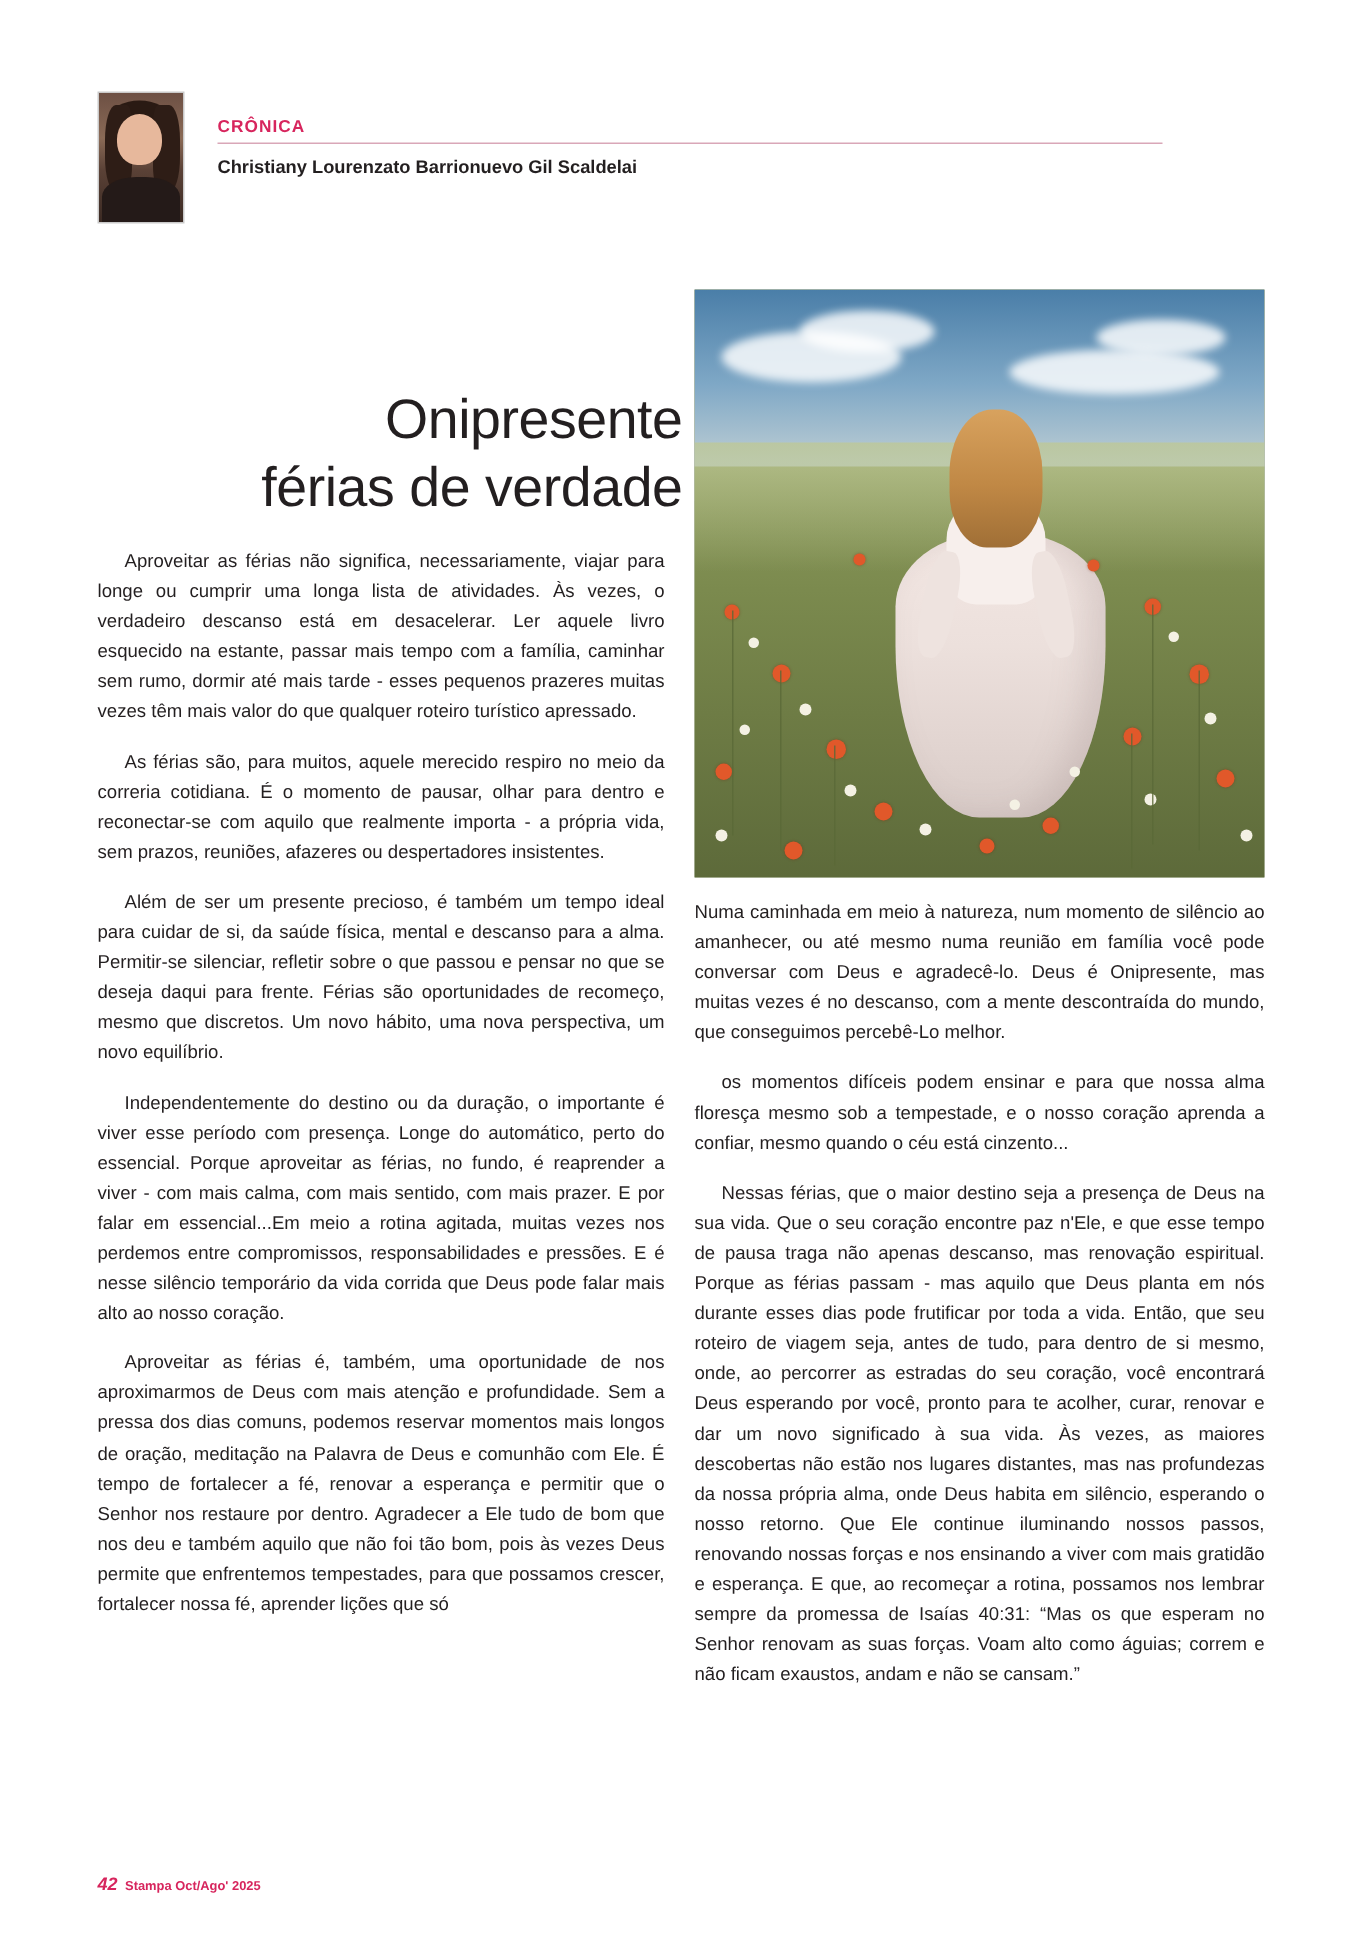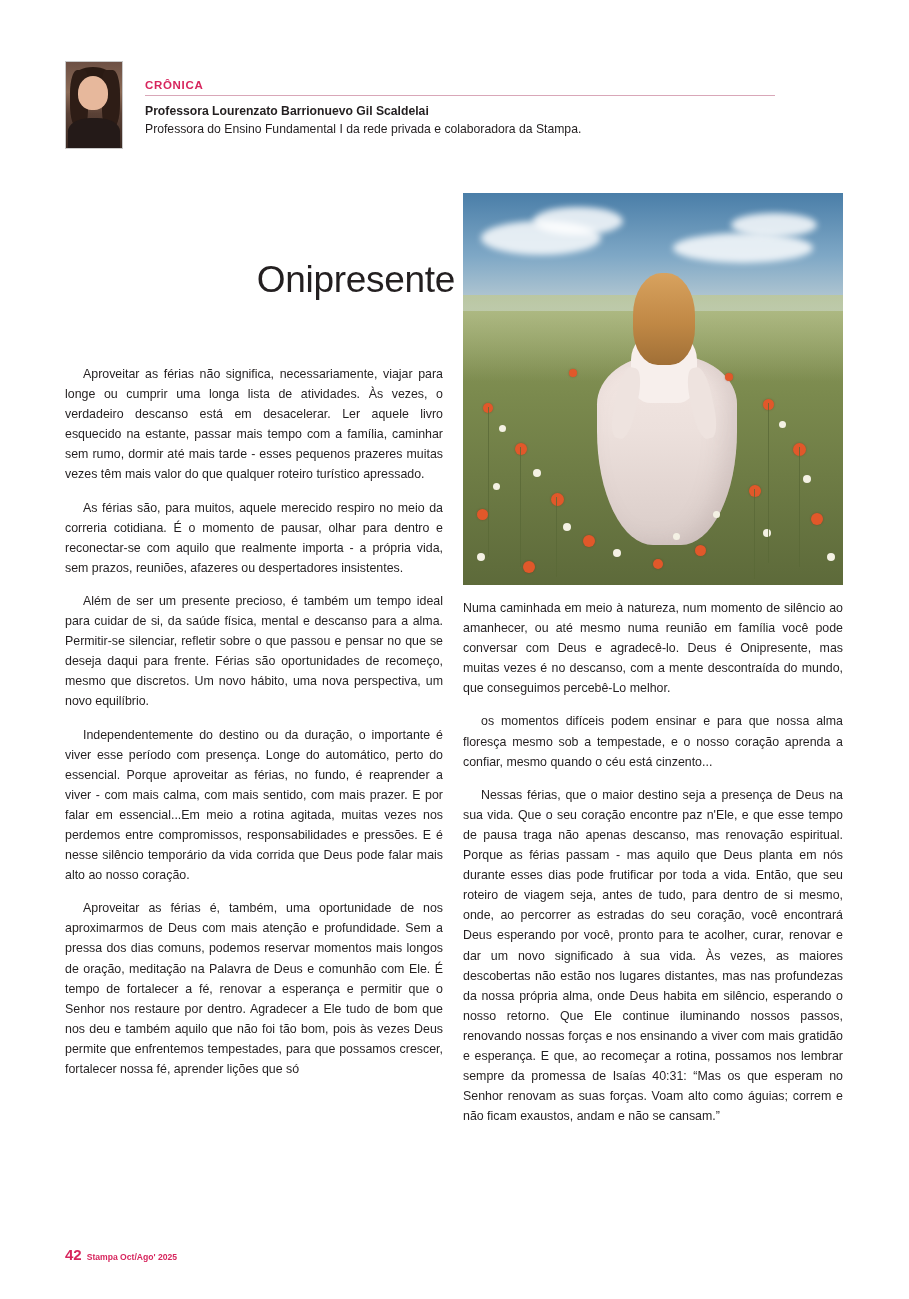--- a/index.html
+++ b/index.html
@@ -254,22 +254,23 @@
   .footer {
     position: absolute;
     left: 65px;
     bottom: 36px;
     display: flex;
     align-items: baseline;
     gap: 5px;
   }
   .page-num {
     color: #d7255d;
-    font-size: 15px;
+    font-size: 12px;
     font-weight: bold;
+    font-style: italic;
   }
   .footer-text {
     color: #d7255d;
     font-size: 8.6px;
     font-weight: bold;
   }
 </style>
 </head>
 <body>
 
@@ -278,27 +279,27 @@
   <div class="byline">
     <div class="author-photo">
       <div class="hair-top"></div>
       <div class="hair-l"></div>
       <div class="hair-r"></div>
       <div class="face"></div>
       <div class="body"></div>
     </div>
     <div class="byline-text">
       <span class="kicker">CRÔNICA</span>
-      <div class="author-name">Professora Lourenzato Barrionuevo Gil Scaldelai</div>
-      <div class="author-role">Professora do Ensino Fundamental I da rede privada e colaboradora da Stampa.</div>
+      <div class="author-name">Christiany Lourenzato Barrionuevo Gil Scaldelai</div>
     </div>
   </div>
 
   <h1 class="headline">
     <span>Onipresente</span><br>
+    <span>férias de verdade</span>
   </h1>
 
   <div class="figure">
     <div class="sky"></div>
     <div class="cloud c1"></div>
     <div class="cloud c2"></div>
     <div class="cloud c3"></div>
     <div class="cloud c4"></div>
     <div class="field"></div>
     <div class="grass-haze"></div>

